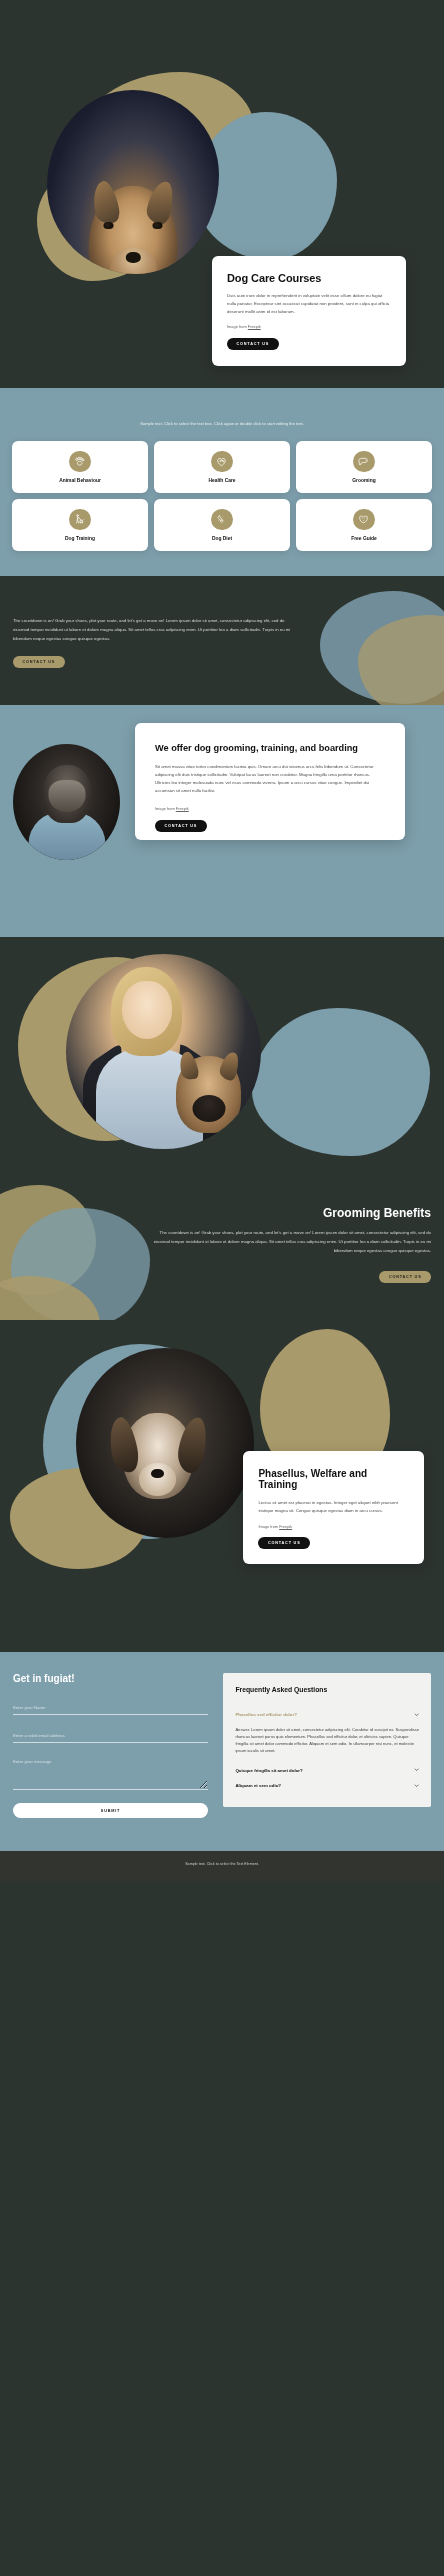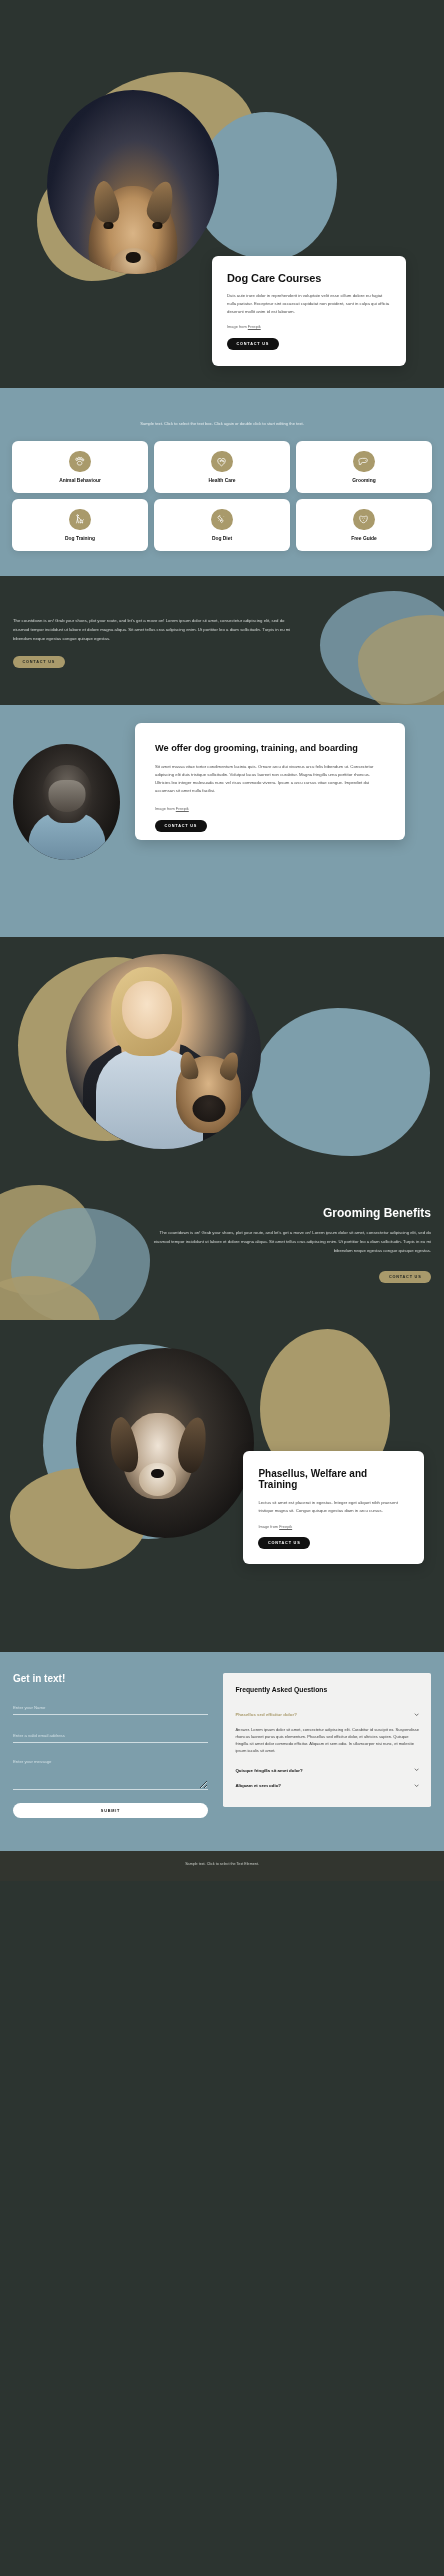--- a/index.html
+++ b/index.html
@@ -483,21 +483,21 @@
       <p class="body-sm">Lectus sit amet est placerat in egestas. Integer eget aliquet nibh praesent tristique magna sit. Congue quisque egestas diam in arcu cursus.</p>
       <p class="credit">
         <span>Image from </span><u>Freepik</u>
       </p>
       <button class="btn btn-dark">CONTACT US</button>
     </div>
   </div>
 
   <div class="sec blue contact">
     <div class="contact-left">
-      <h2>Get in text!</h2>
+      <h2>Get in fugiat!</h2>
       <input class="field" type="text" placeholder="Enter your Name" style="">
       <input class="field" type="email" placeholder="Enter a valid email address" style="">
       <textarea class="field" placeholder="Enter your message" style=""></textarea>
       <button class="btn btn-white">SUBMIT</button>
     </div>
 
     <div class="faq">
       <h3>Frequently Asked Questions</h3>
 
       <div class="faq-item">

